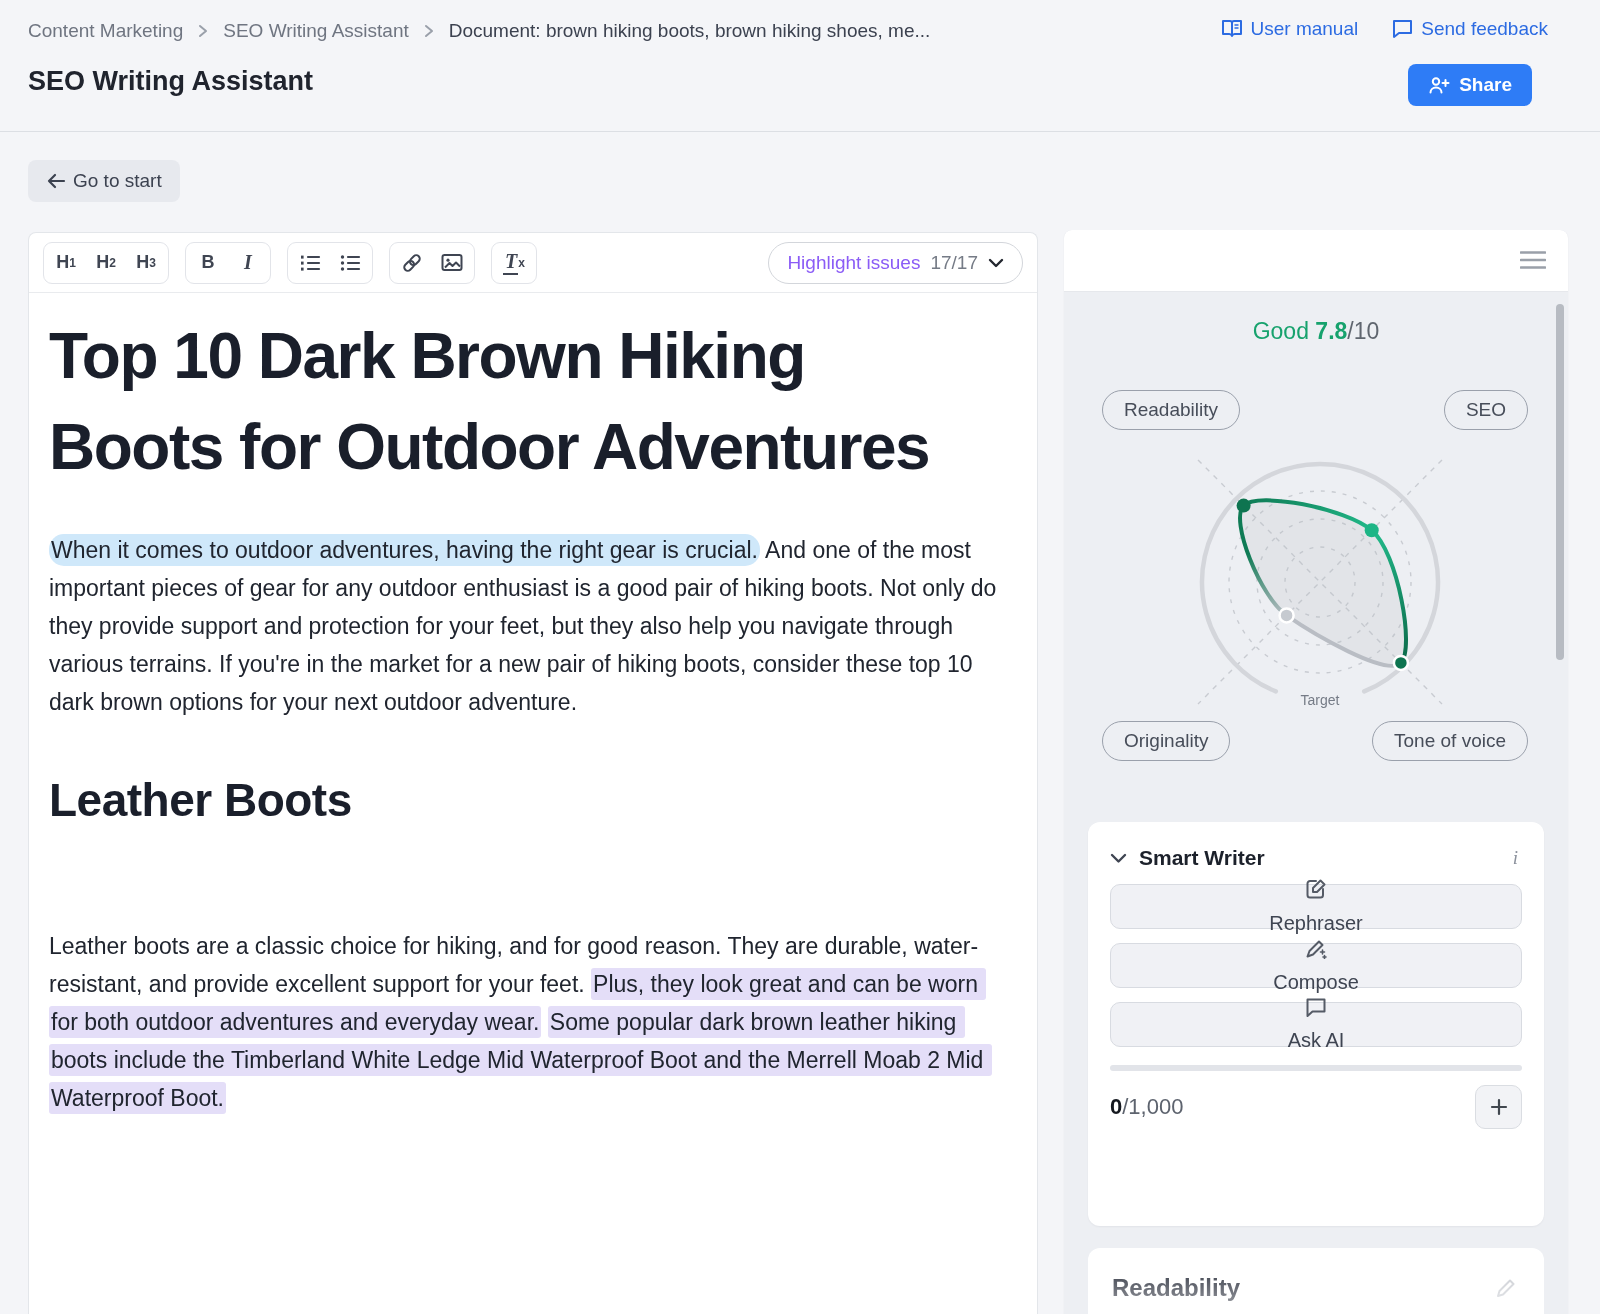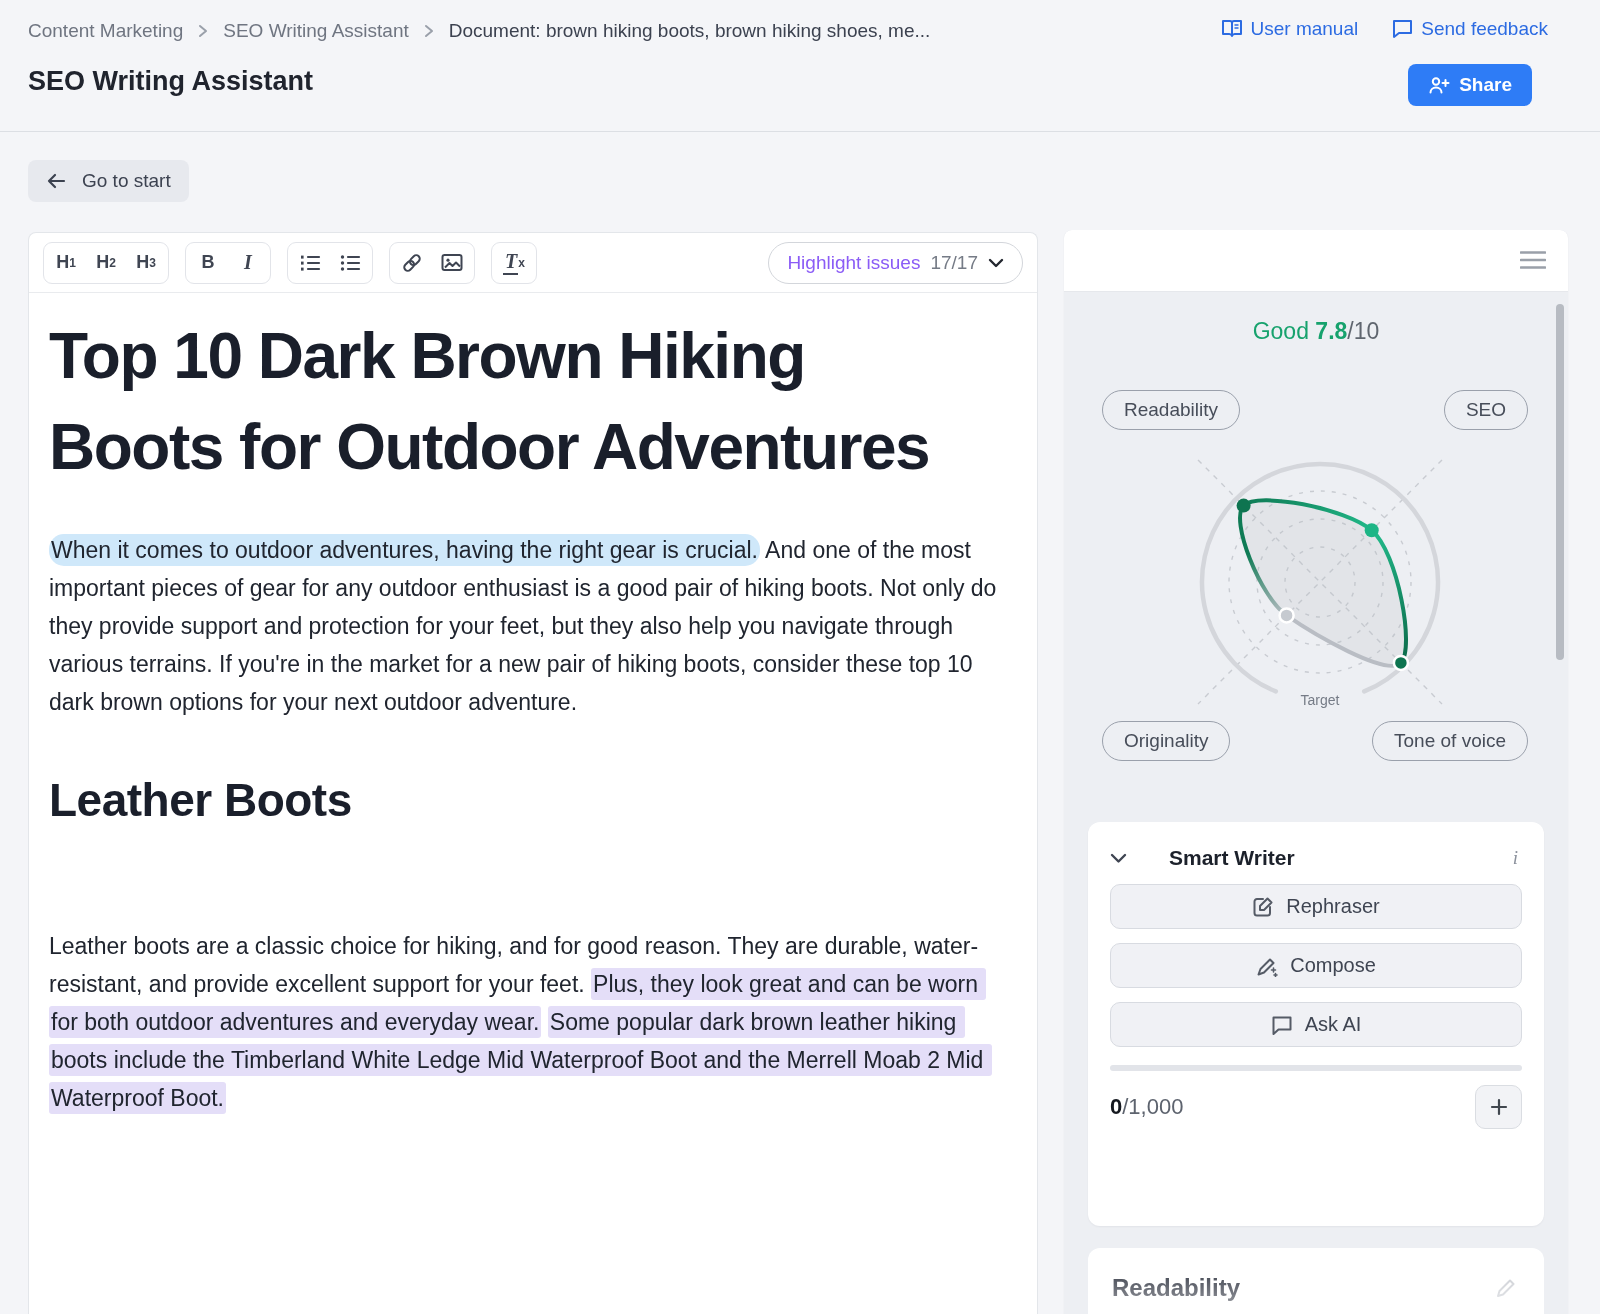--- a/index.html
+++ b/index.html
@@ -28,21 +28,21 @@
     font-family:"Liberation Sans", sans-serif; cursor:pointer;
   }
   .btn-move {
     display:flex; align-items:center; gap:10px; background:#e7e9ee; color:#5d6472;
     border:none; border-radius:8px; height:42px; padding:0 18px; font-size:19px;
     font-family:"Liberation Sans", sans-serif; cursor:pointer;
   }
   .header-divider { position:absolute; left:0; top:131px; width:1600px; height:1px; background:#dcdfe4; }
 
   .btn-gostart {
-    position:absolute; left:28px; top:160px; display:flex; align-items:center; gap:16px;
+    position:absolute; left:28px; top:160px; display:flex; align-items:center; gap:7px;
     background:#e7e9ee; color:#3c4250; border:none; border-radius:8px; height:42px; padding:0 18px;
     font-size:19px; font-family:"Liberation Sans", sans-serif; cursor:pointer;
   }
 
   
   .editor {
     position:absolute; left:28px; top:232px; width:1010px; height:1082px;
     background:#fff; border:1px solid #e3e6ea; border-bottom:none; border-radius:8px 8px 0 0;
     overflow:hidden;
   }
@@ -99,26 +99,26 @@
   .pill-originality { left:38px;  top:491px; }
   .pill-tone        { right:40px; top:491px; }
   .gauge-box { position:absolute; left:106px; top:202px; }
 
   .sw-card {
     position:absolute; left:24px; right:24px; top:592px; height:404px;
     background:#fff; border-radius:12px; box-shadow:0 1px 2px rgba(16,24,40,.05);
     padding:24px 22px;
   }
   .sw-head { display:flex; align-items:center; gap:12px; }
-  .sw-title { font-size:21px; font-weight:bold; color:#1c212b;margin-left:30px; }
+  .sw-title { font-size:21px; font-weight:bold; color:#1c212b; }
   .sw-info { margin-left:auto; font-family:"Liberation Serif", serif; font-style:italic; font-size:19px; color:#8a909b; cursor:pointer; padding:0 4px; }
   .sw-btn {
     width:100%; height:45px; margin-top:14px; background:#f0f1f5; border:1px solid #d8dbe1; border-radius:10px;
     display:flex; align-items:center; justify-content:center; gap:12px;
-    font-size:20px; color:#3f4552; font-family:"Liberation Sans", sans-serif; cursor:pointer;
+    font-size:20px; color:#3f4552; font-family:"Liberation Sans", sans-serif; cursor:pointer;flex-direction:column;
   }
   .sw-words-label { margin-top:28px; font-size:20px; color:#232834; }
   .sw-bar { margin-top:18px; height:6px; border-radius:3px; background:#e2e4e9; }
   .sw-bottom { margin-top:14px; display:flex; align-items:center; }
   .sw-count { font-size:22px; }
   .sw-count .used { font-weight:bold; color:#14181f; }
   .sw-count .limit { color:#5d636e; }
   .sw-plus {
     margin-left:auto; width:47px; height:44px; border:1px solid #dadde2; background:#f2f3f6; border-radius:10px;
     display:flex; align-items:center; justify-content:center; cursor:pointer;

